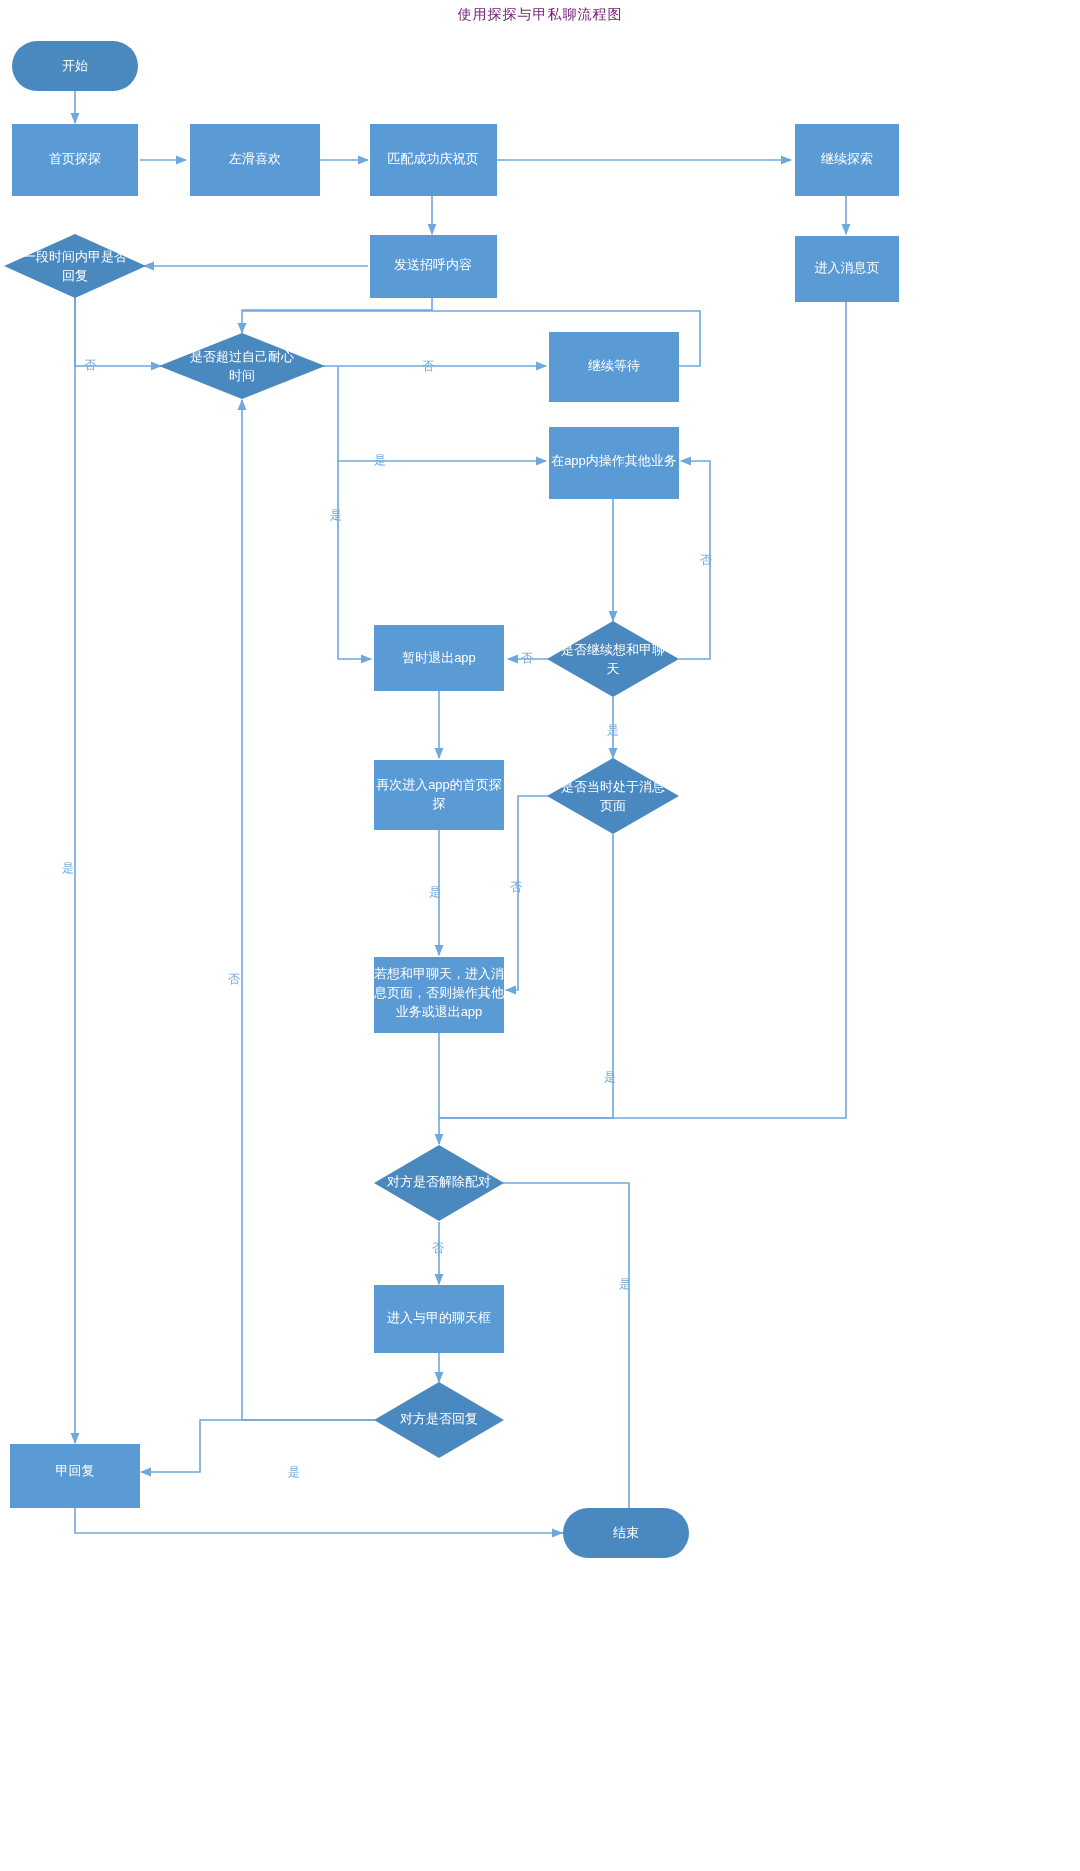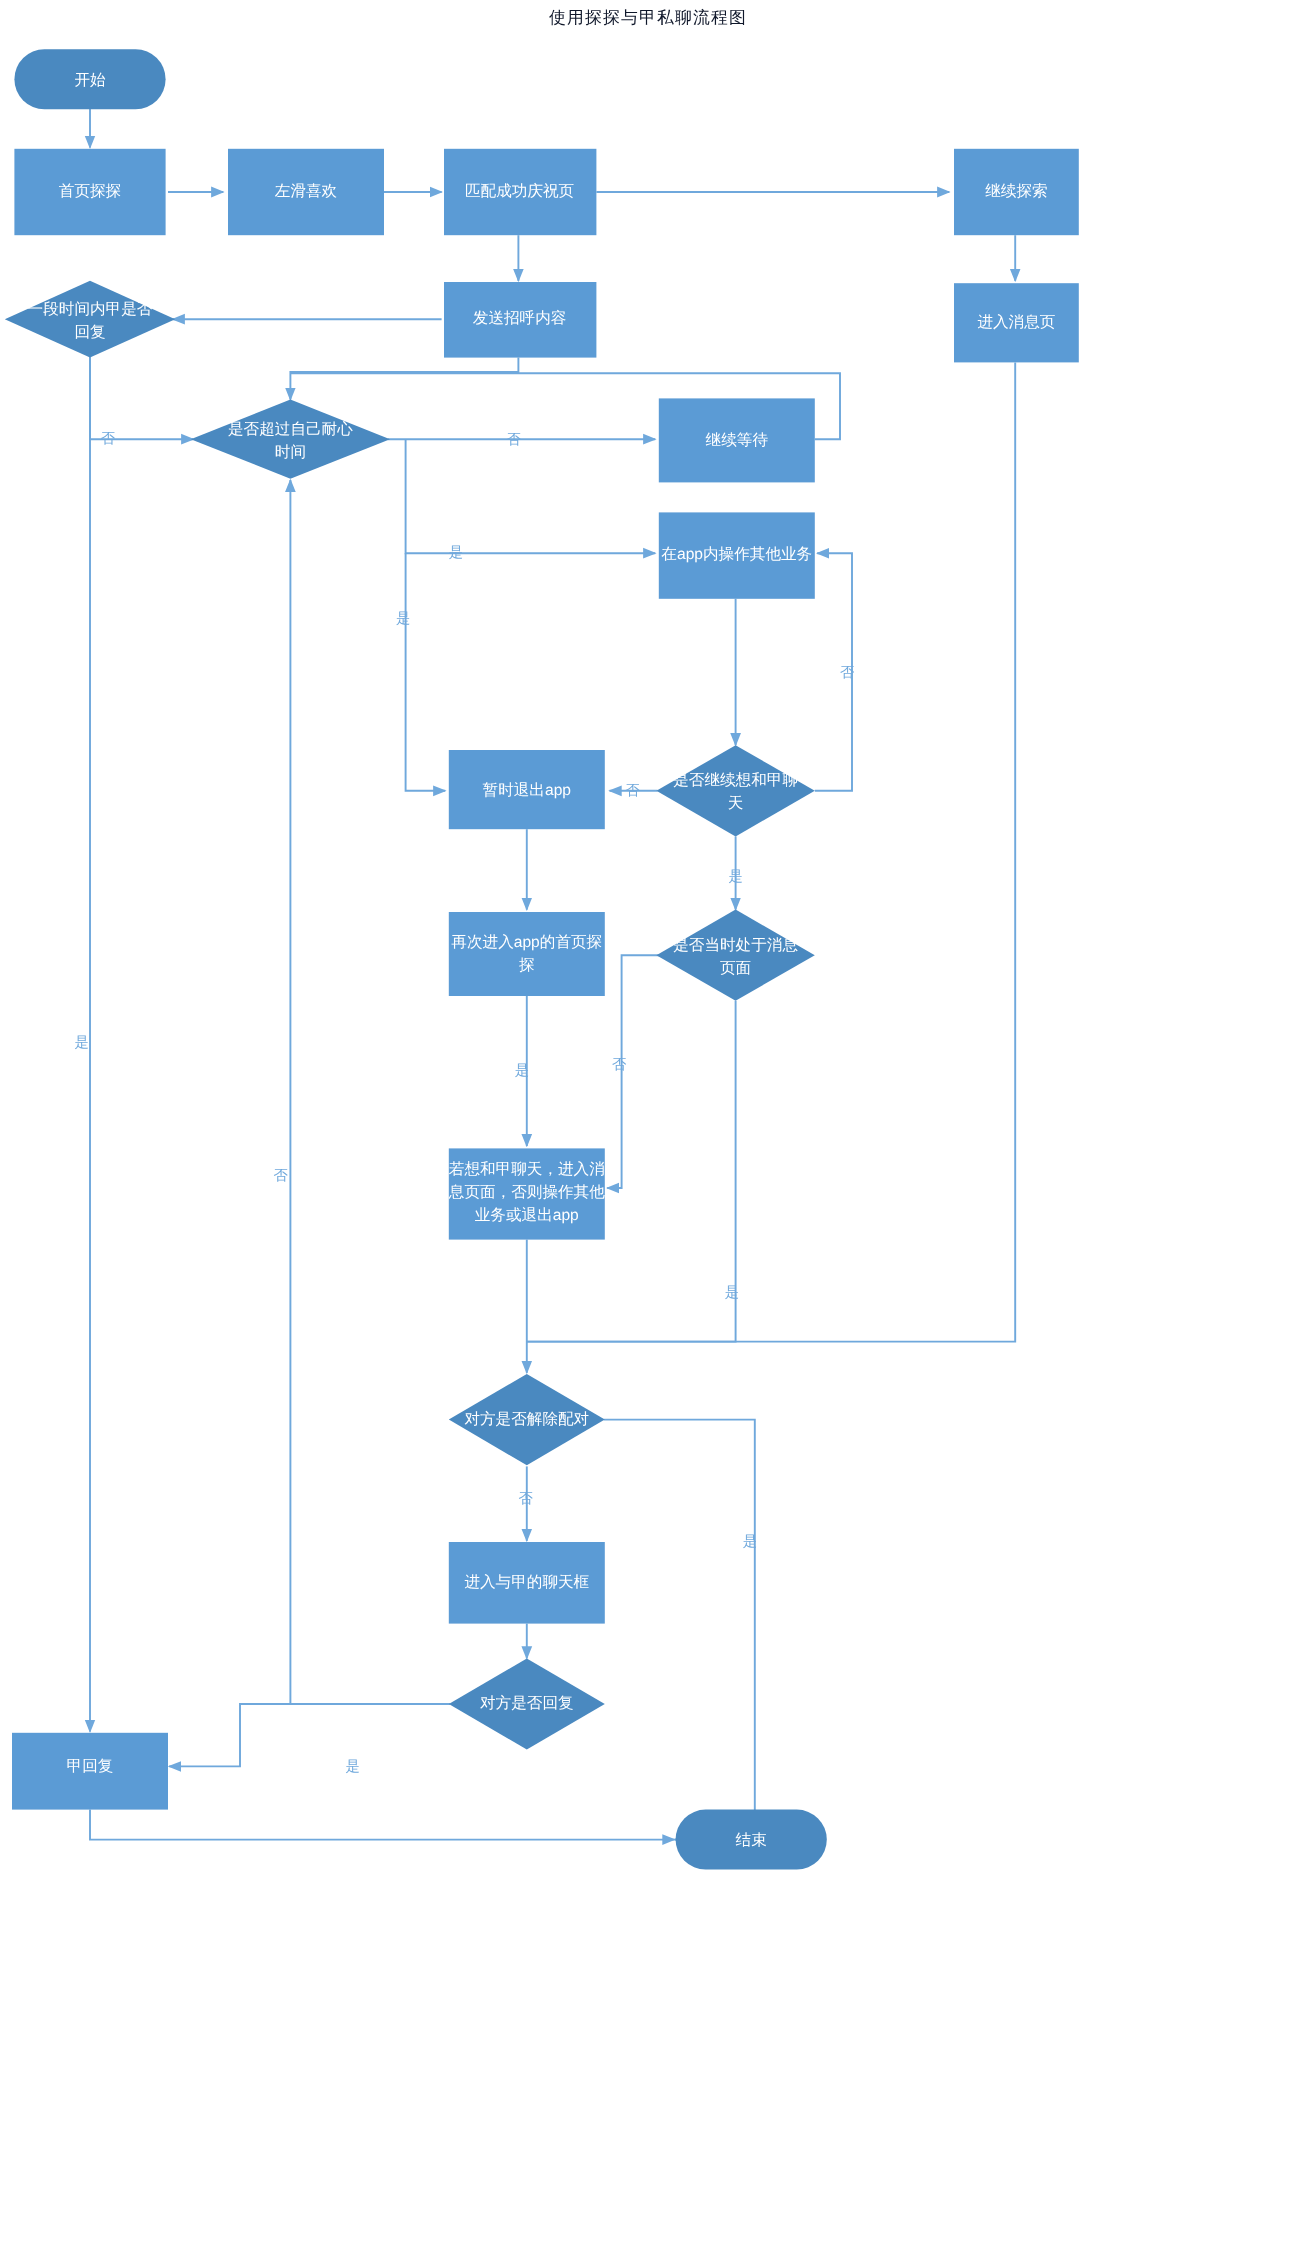--- a/index.html
+++ b/index.html
@@ -1,20 +1,20 @@
 <!DOCTYPE html>
 <html><head>
 <meta charset="utf-8">
 <style>
   html,body{margin:0;padding:0;background:#ffffff;}
   body{font-family:"Liberation Sans","DejaVu Sans",sans-serif;}
   #canvas{position:relative;width:1080px;height:1871px;background:#fff;overflow:hidden;}
   .title{
     position:absolute;left:0;top:6px;width:1080px;text-align:center;
-    color:#0f172a;font-size:14px;letter-spacing:1px;
+    color:#701a75;font-size:14px;letter-spacing:1px;
   }
   svg{position:absolute;left:0;top:0;width:1080px;height:1871px;}
   .node-label{
     fill:#ffffff;font-family:"Liberation Sans","DejaVu Sans",sans-serif;
     font-size:13px;text-anchor:middle;dominant-baseline:middle;
   }
   .edge-label{
     fill:#6fa8dc;font-family:"Liberation Sans","DejaVu Sans",sans-serif;
     font-size:12px;text-anchor:middle;dominant-baseline:middle;
   }

